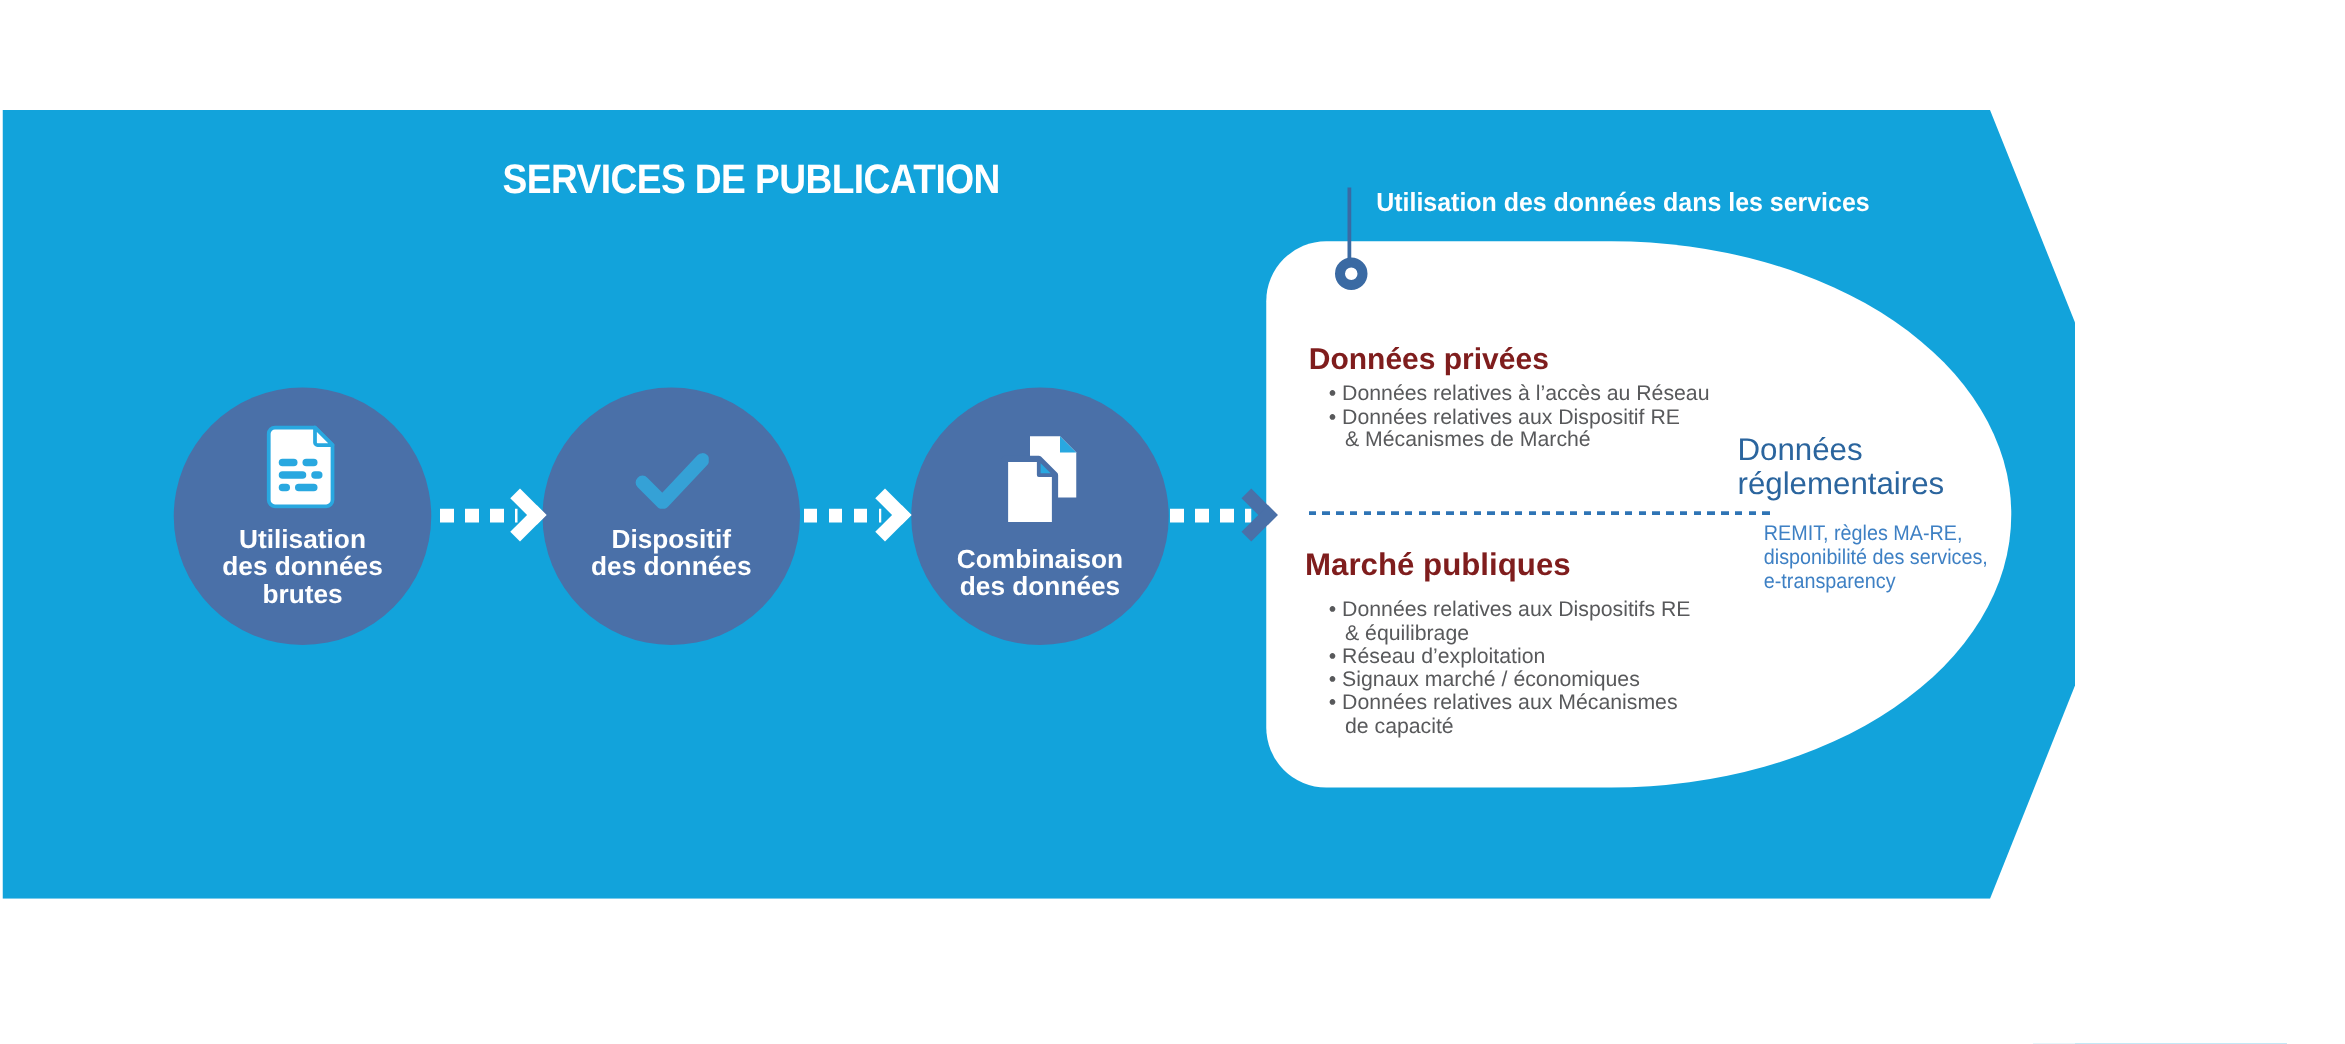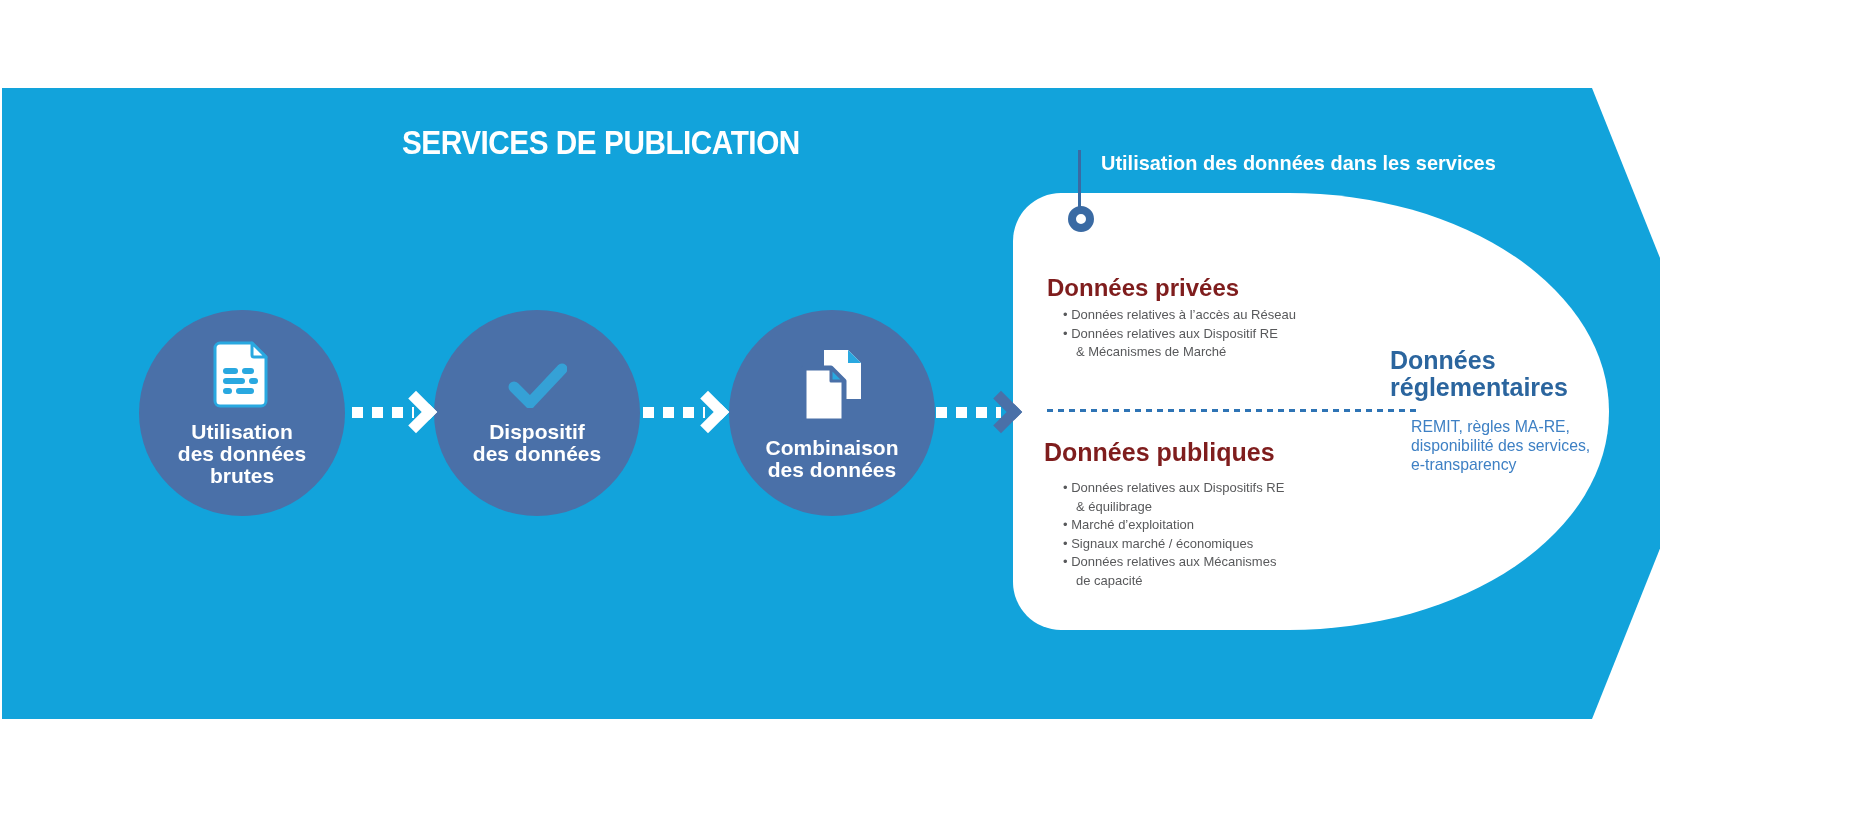--- a/index.html
+++ b/index.html
@@ -37,29 +37,29 @@
   .chev { position:absolute; top:397px; width:30px; height:30px;
     border-top:11px solid #fff; border-right:11px solid #fff; transform:rotate(45deg); }
   .ch1 { left:401px; } .ch2 { left:693px; }
   .ch3 { left:986px; border-top-color:#4a70a8; border-right-color:#4a70a8; }
 
   
   .sec-title { position:absolute; color:#7f1d1d; font-weight:bold; white-space:nowrap; }
   .priv-title { left:1047px; top:274px; font-size:24px; }
   .pub-title  { left:1044px; top:438px; font-size:25px; }
   .bullets { position:absolute; margin:0; padding:0; list-style:none; color:#58595b;
-    font-size:13px; line-height:18.5px; }
+    font-size:17px; line-height:18.5px; }
   .bullets li { white-space:pre-line; padding-left:13px; text-indent:-13px; }
   .bullets li::before { content:"• "; }
   .priv-bullets { left:1063px; top:306px; }
   .pub-bullets  { left:1063px; top:479px; }
   .dashed-separator { position:absolute; left:1047px; top:409px; width:369px; height:3px;
     background-image:repeating-linear-gradient(90deg, #2e74b5 0 6px, transparent 6px 11px); }
   .reg-title { position:absolute; left:1390px; top:347px; font-size:25px; line-height:27px;
-    color:#2b659e; font-weight:bold; white-space:pre-line; }
+    color:#2b659e; font-weight:normal; white-space:pre-line; }
   .reg-desc { position:absolute; left:1411px; top:417px; font-size:17px; line-height:19px;
     color:#3e80c4; white-space:pre-line; transform:scaleX(0.93); transform-origin:left top; }
 </style>
 </head>
 <body>
 
 <div class="canvas">
 
   <div class="arrow-shape"></div>
 
@@ -120,25 +120,25 @@
 
   <div class="sec-title priv-title">Données privées</div>
   <ul class="bullets priv-bullets">
     <li>Données relatives à l’accès au Réseau</li>
     <li>Données relatives aux Dispositif RE
 &amp; Mécanismes de Marché</li>
   </ul>
 
   <div class="dashed-separator"></div>
 
-  <div class="sec-title pub-title">Données publiques</div>
+  <div class="sec-title pub-title">Marché publiques</div>
   <ul class="bullets pub-bullets">
     <li>Données relatives aux Dispositifs RE
 &amp; équilibrage</li>
-    <li>Marché d’exploitation</li>
+    <li>Réseau d’exploitation</li>
     <li>Signaux marché / économiques</li>
     <li>Données relatives aux Mécanismes
 de capacité</li>
   </ul>
 
   <div class="reg-title">Données
 réglementaires</div>
   <div class="reg-desc">REMIT, règles MA-RE,
 disponibilité des services,
 e-transparency</div>

